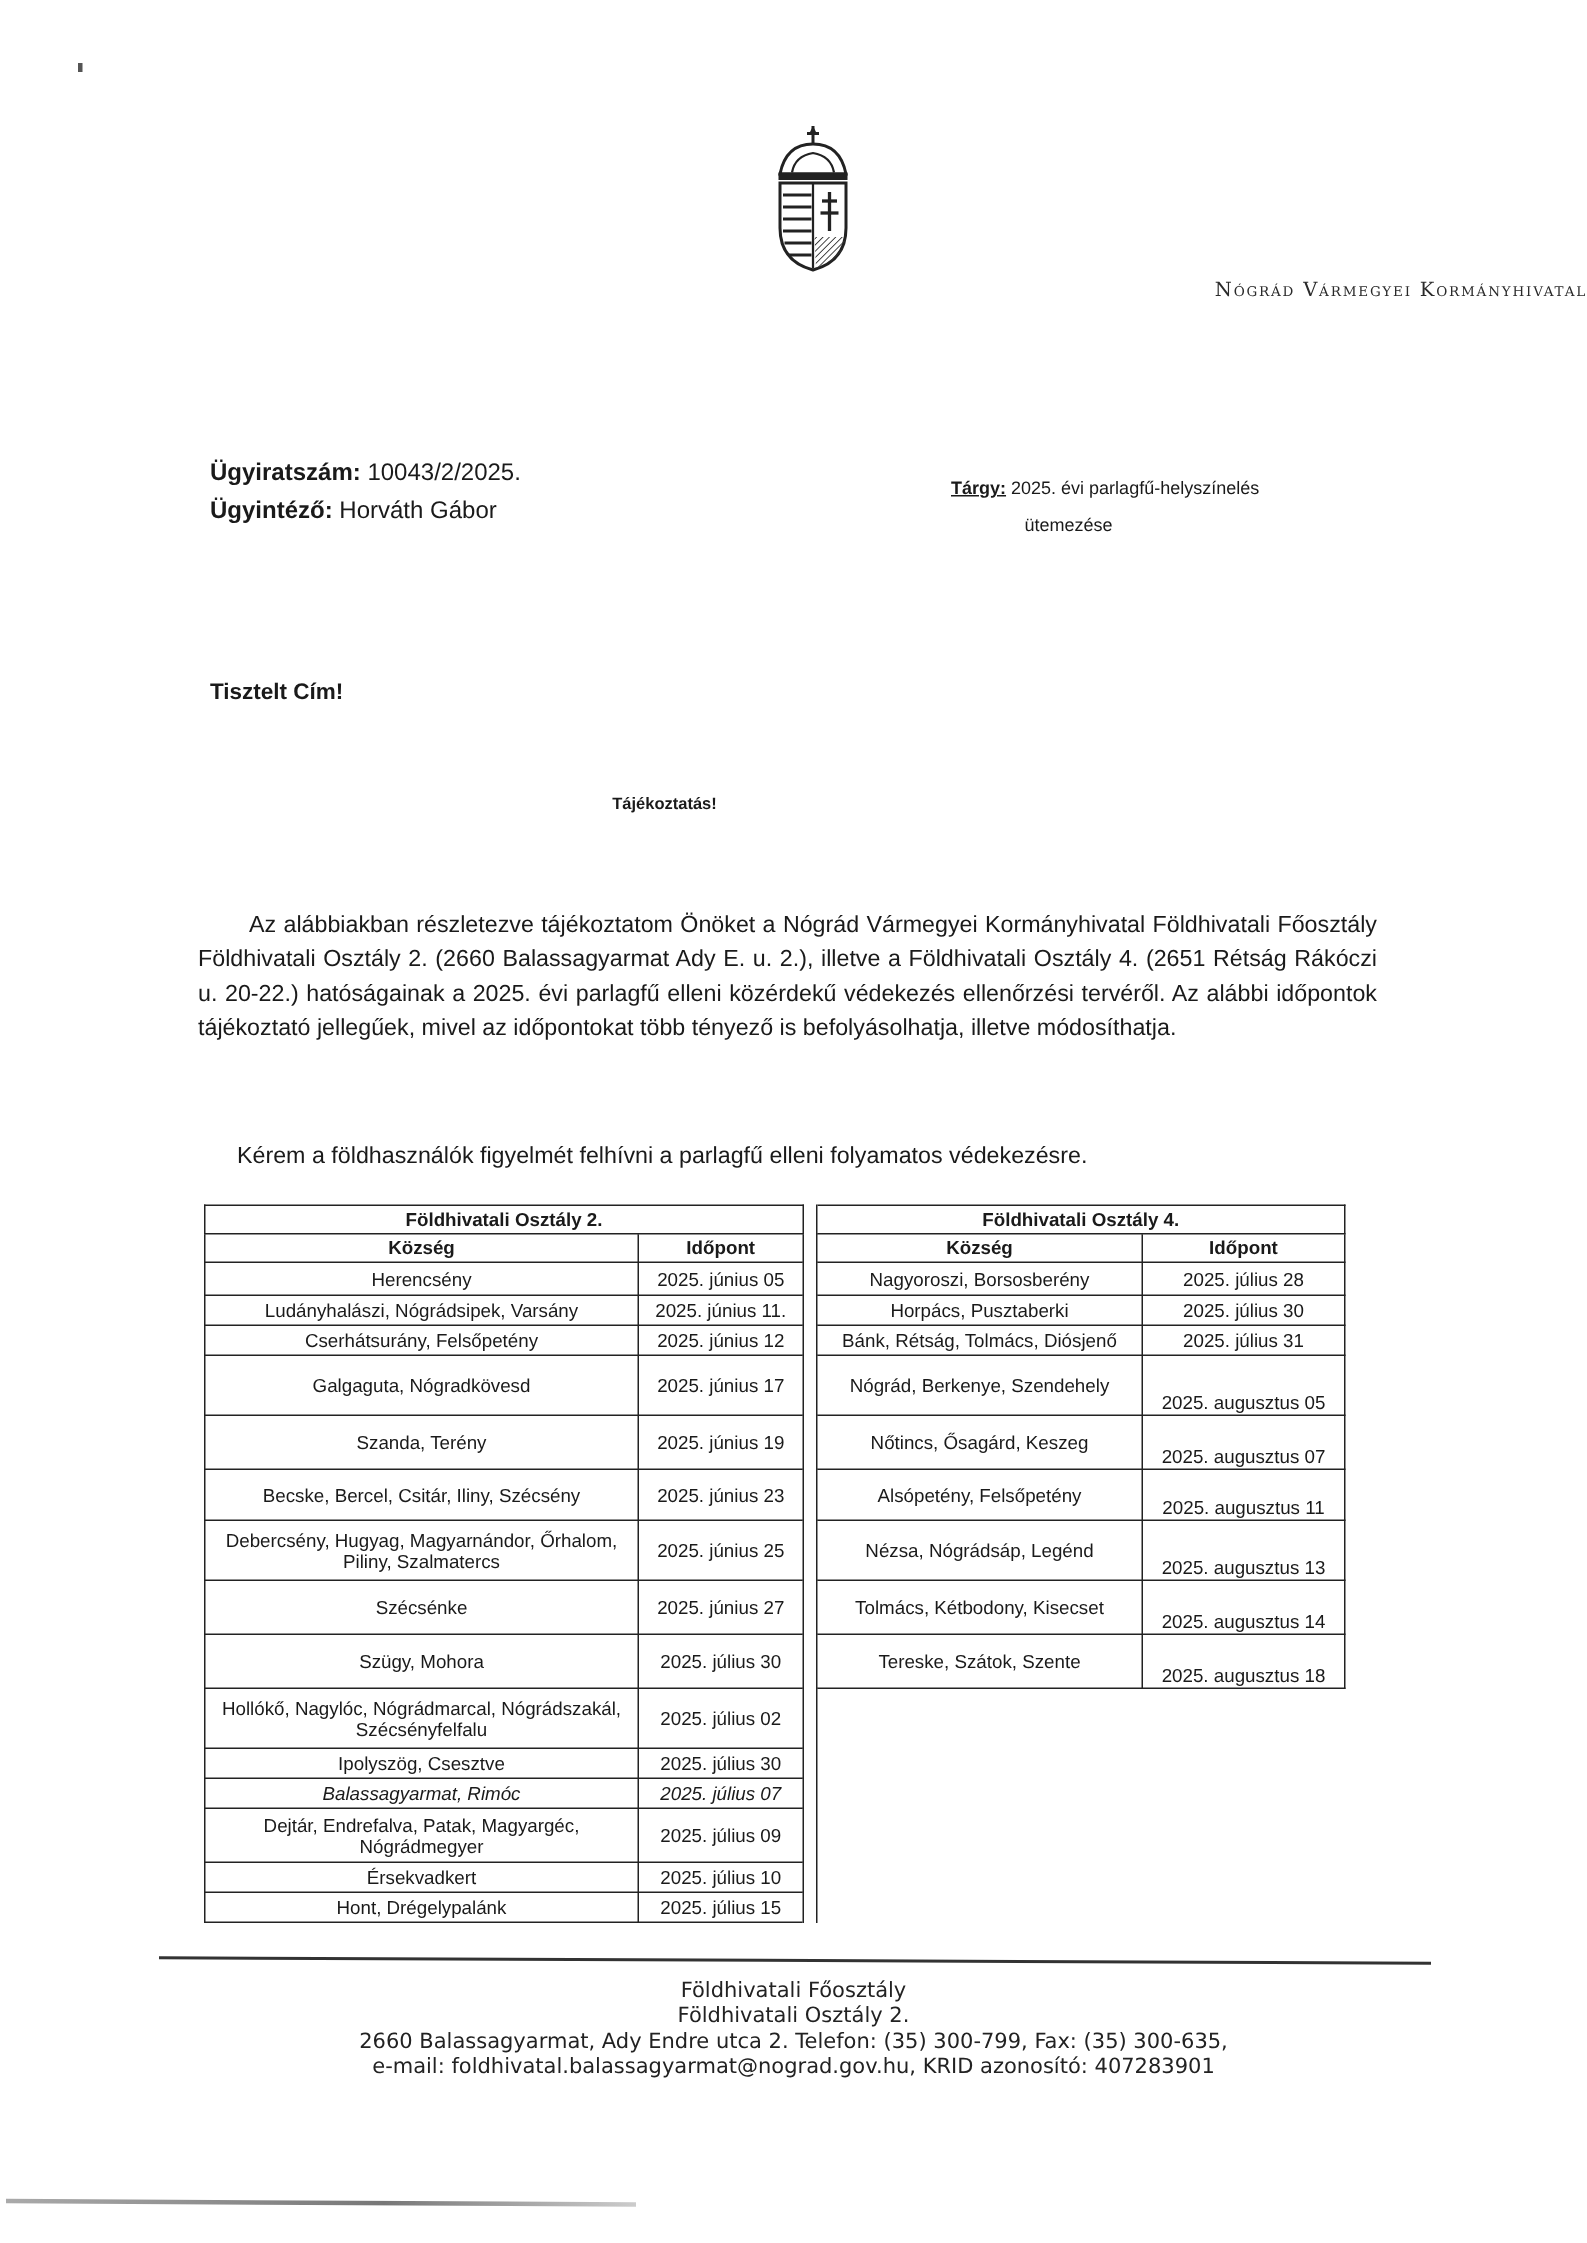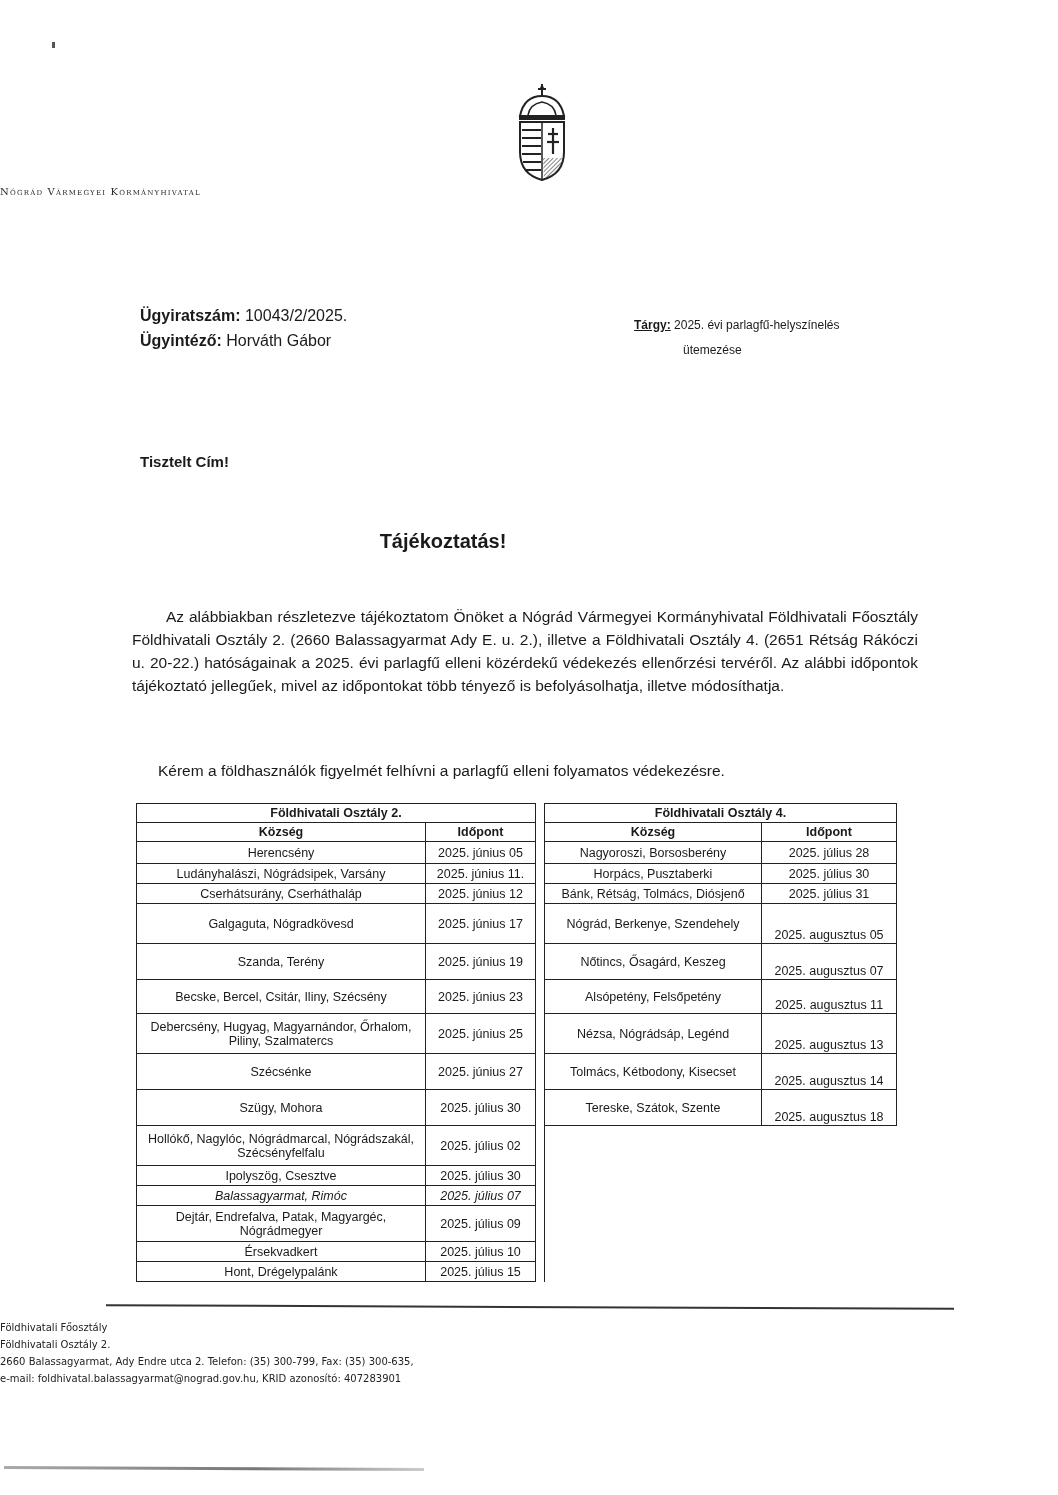--- a/index.html
+++ b/index.html
@@ -3,31 +3,31 @@
 <meta charset="utf-8">
 <style>
   html, body { margin: 0; padding: 0; background: #ffffff; }
   body {
     width: 1058px; height: 1495px; position: relative; overflow: hidden;
     font-family: "Liberation Sans", sans-serif; color: #1a1a1a;
   }
   .speck { position: absolute; left: 52px; top: 42px; width: 3px; height: 6px; background: #555; }
   .crest { position: absolute; left: 514px; top: 82px; width: 56px; height: 100px; }
   .agency {
-    position: absolute; left: 0; width: 1058px; top: 186px; text-align: left;
-    font-family: "DejaVu Serif", serif; font-size: 10px; letter-spacing: 1.2px;
+    position: absolute; left: 0; width: 1058px; top: 186px; text-align: right;
+    font-family: "DejaVu Serif", serif; font-size: 13px; letter-spacing: 1.2px;
     font-variant: small-caps; color: #2a2a2a;
   }
   .meta-left { position: absolute; left: 140px; top: 303px; font-size: 16px; line-height: 25px; }
   .meta-left b { font-weight: bold; }
   .meta-right { position: absolute; left: 634px; top: 313px; font-size: 12px; line-height: 25px; }
   .meta-right .lbl { text-decoration: underline; font-weight: bold; }
   .meta-right .cont { padding-left: 49px; }
   .salut { position: absolute; left: 140px; top: 453px; font-size: 15px; font-weight: bold; }
-  .title { position: absolute; left: 0; width: 886px; top: 530px; text-align: center; font-size: 20px; font-weight: bold; }
+  .title { position: absolute; left: 0; width: 886px; top: 530px; text-align: center; font-size: 11px; font-weight: bold; }
   .para {
     position: absolute; left: 132px; width: 786px; top: 605px;
     font-size: 15.5px; line-height: 23px; text-align: justify; text-indent: 34px;
   }
   .para2 { position: absolute; left: 158px; top: 762px; font-size: 15.5px; }
   table.sched {
     position: absolute; left: 136px; top: 803px; border-collapse: collapse;
     font-size: 12.5px;
   }
   table.sched td {
@@ -36,22 +36,22 @@
   table.sched td.hdr { font-weight: bold; height: 18px; }
   table.sched td.sp { border-top: none; border-bottom: none; width: 8px; padding: 0; }
   table.sched td.blank { border: none; border-left: 1.5px solid #222; }
   td.c1 { width: 282px; }
   td.c2 { width: 103px; }
   td.c3 { width: 210px; }
   td.c4 { width: 128px; }
   td.bottom { vertical-align: bottom !important; padding-bottom: 1px !important; }
   .rule { position: absolute; left: 106px; top: 1306px; width: 848px; height: 2px; background: #333; transform: rotate(0.25deg); }
   .footer {
-    position: absolute; left: 0; width: 1058px; top: 1319px; 
-    font-family: "DejaVu Sans", sans-serif; font-size: 10px; line-height: 17px; color: #222;
+    position: absolute; left: 0; width: 1058px; top: 1319px; text-align: center;
+    font-family: "DejaVu Sans", sans-serif; font-size: 14px; line-height: 17px; color: #222;
   }
   .scanline { position: absolute; left: 4px; top: 1467px; width: 420px; height: 3px;
     background: linear-gradient(90deg, #aaa, #777 60%, #ccc); transform: rotate(0.3deg); }
 </style>
 </head>
 <body>
 
 <div class="speck"></div>
 
 <svg class="crest" viewBox="0 0 56 100">
@@ -121,21 +121,21 @@
         <td class="c3">Nagyoroszi, Borsosberény</td>
         <td class="c4">2025. július 28</td>
       </tr>
       <tr style="height: 20px;">
         <td class="c1">Ludányhalászi, Nógrádsipek, Varsány</td>
         <td class="c2">2025. június 11.</td>
         <td class="c3">Horpács, Pusztaberki</td>
         <td class="c4">2025. július 30</td>
       </tr>
       <tr style="height: 20px;">
-        <td class="c1">Cserhátsurány, Cserháthaláp</td>
+        <td class="c1">Cserhátsurány, Felsőpetény</td>
         <td class="c2">2025. június 12</td>
         <td class="c3">Bánk, Rétság, Tolmács, Diósjenő</td>
         <td class="c4">2025. július 31</td>
       </tr>
       <tr style="height: 40px;">
         <td class="c1">Galgaguta, Nógradkövesd</td>
         <td class="c2">2025. június 17</td>
         <td class="c3">Nógrád, Berkenye, Szendehely</td>
         <td class="c4 bottom">2025. augusztus 05</td>
       </tr>

